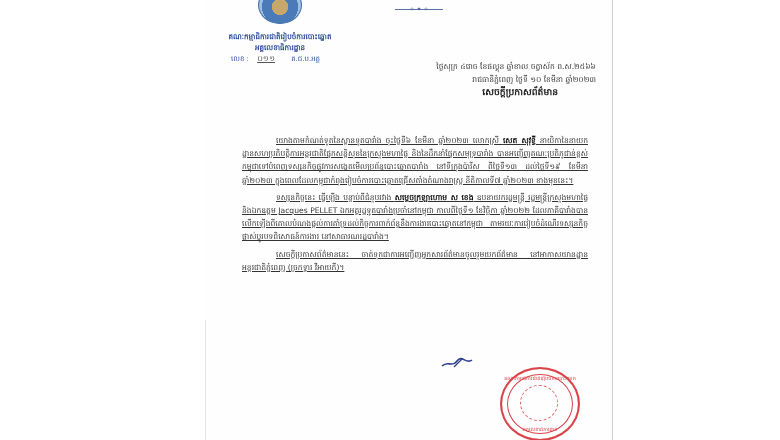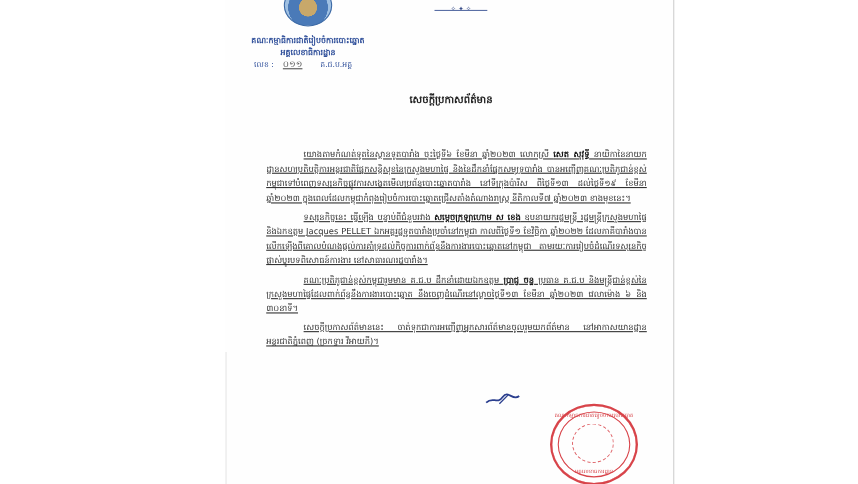--- a/index.html
+++ b/index.html
@@ -40,21 +40,21 @@
     color: #3a4f8a; font-size: 6px; line-height: 4px; text-align: center;
   }
   .ornament::before {
     content: ""; position: absolute; left: 0; right: 0; top: 2px; height: 1px; background: #5a6fa5;
   }
   .date {
     position: absolute; left: 370px; top: 60px; width: 226px; text-align: right;
     font-size: 7.6px; line-height: 13px; color: #333; white-space: nowrap;
   }
   .title {
-    position: absolute; left: 262px; top: 86px; width: 296px; text-align: center;
+    position: absolute; left: 262px; top: 86px; width: 296px; text-align: right;
     font-size: 9.2px; font-weight: bold; line-height: 12.5px; color: #222; white-space: nowrap;
   }
   .body {
     position: absolute; left: 242px; top: 134px; width: 346px;
     font-size: 7.6px; line-height: 13.2px; color: #333; text-decoration: underline;
   }
   .para { margin: 0 0 4px 0; text-indent: 34px; text-align: justify; }
   .para b { color: #111; }
   .signature {
     position: absolute; left: 440px; top: 357px; width: 34px; height: 12px;
@@ -91,35 +91,34 @@
 
 <div class="refline">
   <span>លេខ :</span>
   <span class="num">០១១</span>
   <span>គ.ជ.ប.អគ្គ</span>
 </div>
 
 <div class="ornament">✧ ✦ ✧</div>
 
 <div class="date">
+  <div>ថ្ងៃសុក្រ ៤រោច ខែផល្គុន ឆ្នាំខាល ចត្វាស័ក ព.ស.២៥៦៦</div>
+  <div>រាជធានីភ្នំពេញ ថ្ងៃទី ១០ ខែមីនា ឆ្នាំ២០២៣</div>
 </div>
 
 <div class="title">
   <div>សេចក្តីប្រកាសព័ត៌មាន</div>
 </div>
 
 <div class="body">
   <p class="para">
     <span>យោងតាមកំណត់ទូតនៃស្ថានទូតបារាំង ចុះថ្ងៃទី៦ ខែមីនា ឆ្នាំ២០២៣ លោកស្រី </span><b>សេត សុវុទ្ធី</b><span> នាយិកានៃនាយកដ្ឋានសហប្រតិបត្តិការអន្តរជាតិផ្នែកសន្តិសុខនៃក្រសួងមហាផ្ទៃ និងនៃដឹកនាំផ្នែកសមុទ្របារាំង បានអញ្ជើញគណៈប្រតិភូជាន់ខ្ពស់កម្ពុជាទៅបំពេញទស្សនកិច្ចផ្លូវការសង្កេតមើលប្រព័ន្ធបោះឆ្នោតបារាំង នៅទីក្រុងប៉ារីស ពីថ្ងៃទី១៣ ដល់ថ្ងៃទី១៩ ខែមីនា ឆ្នាំ២០២៣ ក្នុងពេលដែលកម្ពុជាកំពុងរៀបចំការបោះឆ្នោតជ្រើសតាំងតំណាងរាស្ត្រ នីតិកាលទី៧ ឆ្នាំ២០២៣ ខាងមុខនេះ។</span>
   </p>
   <p class="para">
     <span>ទស្សនកិច្ចនេះ ធ្វើឡើង បន្ទាប់ពីជំនួបរវាង </span><b>សម្តេចក្រឡាហោម ស ខេង</b><span> ឧបនាយករដ្ឋមន្ត្រី រដ្ឋមន្ត្រីក្រសួងមហាផ្ទៃ និងឯកឧត្តម Jacques PELLET ឯកអគ្គរដ្ឋទូតបារាំងប្រចាំនៅកម្ពុជា កាលពីថ្ងៃទី១ ខែវិច្ឆិកា ឆ្នាំ២០២២ ដែលភាគីបារាំងបានលើកឡើងពីគោលបំណងផ្តល់ការគាំទ្រដល់កិច្ចការពាក់ព័ន្ធនឹងការងារបោះឆ្នោតនៅកម្ពុជា តាមរយៈការរៀបចំដំណើរទស្សនកិច្ចផ្លាស់ប្តូរបទពិសោធន៍ការងារ នៅសាធារណរដ្ឋបារាំង។</span>
-  </p>
-  <p class="para">
-    <span>គណៈប្រតិភូជាន់ខ្ពស់កម្ពុជារួមមាន គ.ជ.ប ដឹកនាំដោយឯកឧត្តម </span><b>ប្រាជ្ញ ចន្ទ</b><span> ប្រធាន គ.ជ.ប និងមន្ត្រីជាន់ខ្ពស់នៃក្រសួងមហាផ្ទៃដែលពាក់ព័ន្ធនឹងការងារបោះឆ្នោត នឹងចេញដំណើរនៅល្ងាចថ្ងៃទី១៣ ខែមីនា ឆ្នាំ២០២៣ វេលាម៉ោង ៦ និង ៣០នាទី។</span>
   </p>
   <p class="para">
     <span>សេចក្តីប្រកាសព័ត៌មាននេះ ចាត់ទុកជាការអញ្ជើញអ្នកសារព័ត៌មានចូលរួមយកព័ត៌មាន នៅអាកាសយានដ្ឋានអន្តរជាតិភ្នំពេញ (ច្រកទ្វារ វីអាយភី)។</span>
   </p>
 </div>
 
 <svg class="signature" viewBox="0 0 34 12">
   <path d="M2 9 C8 3, 12 11, 17 4 S 26 8, 32 3" stroke="#2b3f8f" stroke-width="1.6" fill="none"></path>
   <path d="M14 10 L22 2" stroke="#2b3f8f" stroke-width="1.2"></path>
 </svg>

